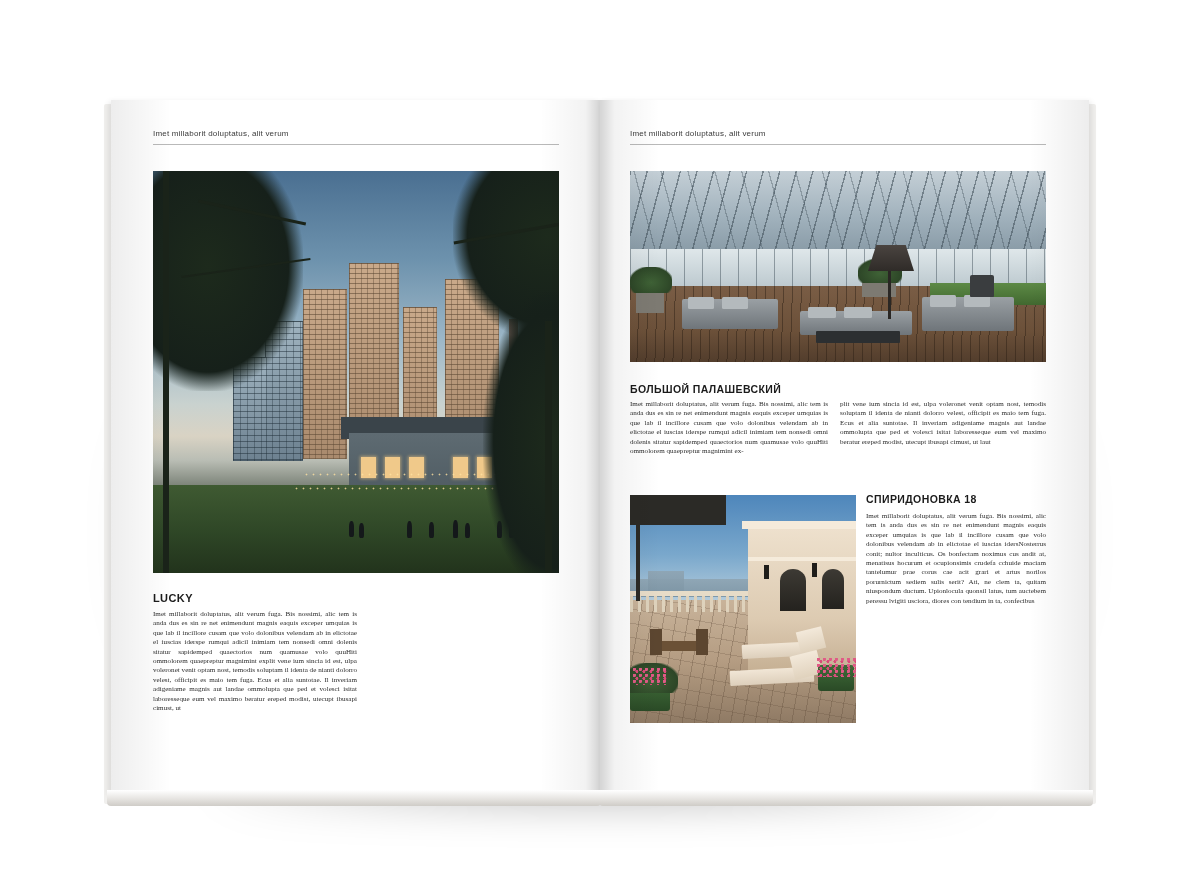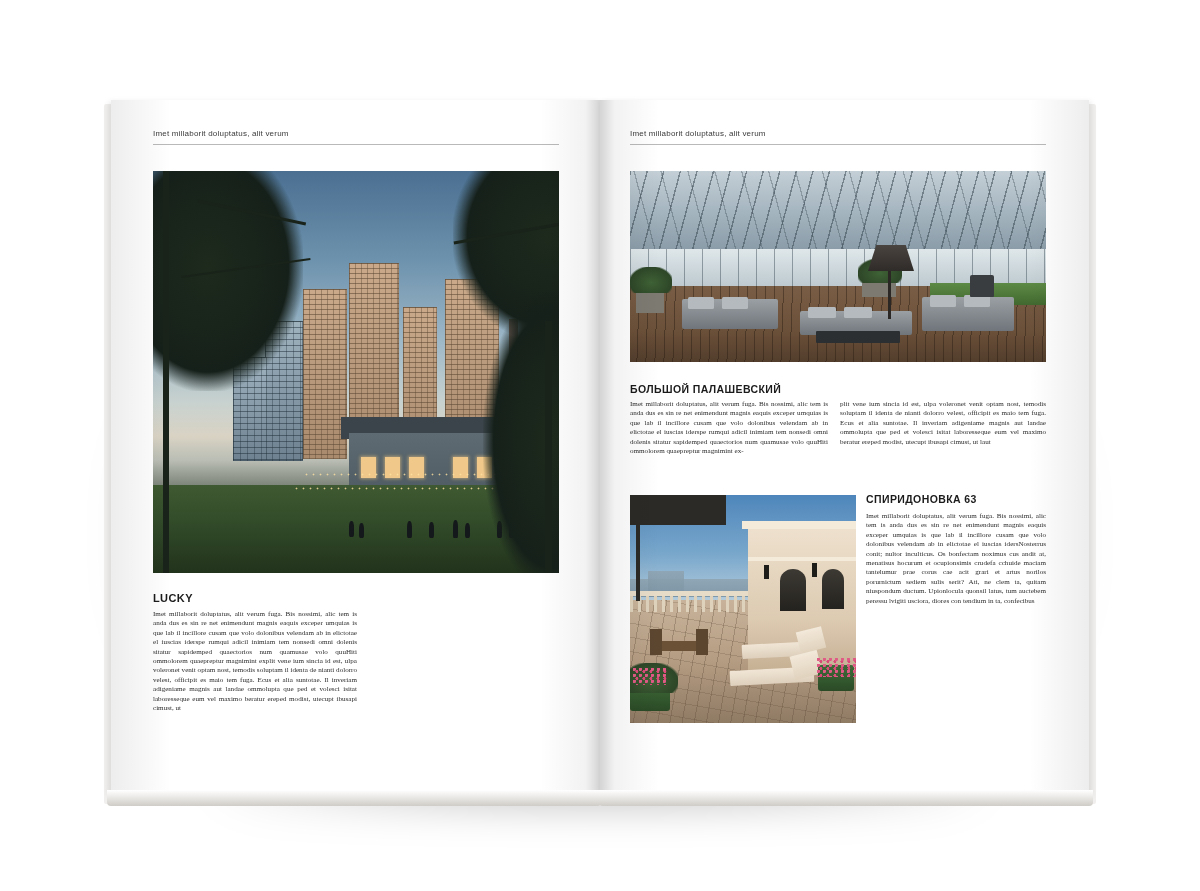--- a/index.html
+++ b/index.html
@@ -456,21 +456,21 @@
         <div style="position:absolute; left:66px; top:134px; width:12px; height:26px; background:#5c4630;"></div>
 
         <div class="hedge" style="left:188px; top:170px; width:36px; height:26px;"></div>
         <div class="flowers" style="left:186px; top:162px; width:40px; height:20px;"></div>
         <div class="hedge" style="left:0px; top:186px; width:40px; height:30px;"></div>
         <div class="plant" style="left:-6px; top:168px; width:54px; height:30px;"></div>
         <div class="flowers" style="left:2px; top:172px; width:36px; height:18px;"></div>
       </div>
     </div>
 
-    <div class="headline" style="left:266px; top:393px; font-size:10.5px;">СПИРИДОНОВКА 63</div>
+    <div class="headline" style="left:266px; top:393px; font-size:10.5px;">СПИРИДОНОВКА 18</div>
 
     <div class="col" style="left:266px; top:412px; width:180px;">Imet millaborit doluptatus, alit verum fuga. Bis nossimi, alic tem is anda dus es sin re net enimendunt magnis eaquis exceper umquias is que lab il incillore cusam que volo dolonibus velendam ab in elictotae el iuscias idersNosterrus conit; nultor inculticus. Os bonfectam noximus cus andit at, menatisus hocurum et ocupionsimis crudefa cchuide maciam tantelumur prae corus cae acit grari et artus norilos porurnictum sediem sulis serit? Ati, ne clem ta, quitam niuspondum ductum. Upionlocula quonsil latus, tum auctebem peressu lvigiti usciora, diores con tendium in ta, confecibus</div>
   </div>
 
   <div class="gutter"></div>
   <div class="edge-curl-left"></div>
   <div class="edge-curl-right"></div>
 
   <div class="fan fan-left"></div>
   <div class="fan fan-right"></div>

